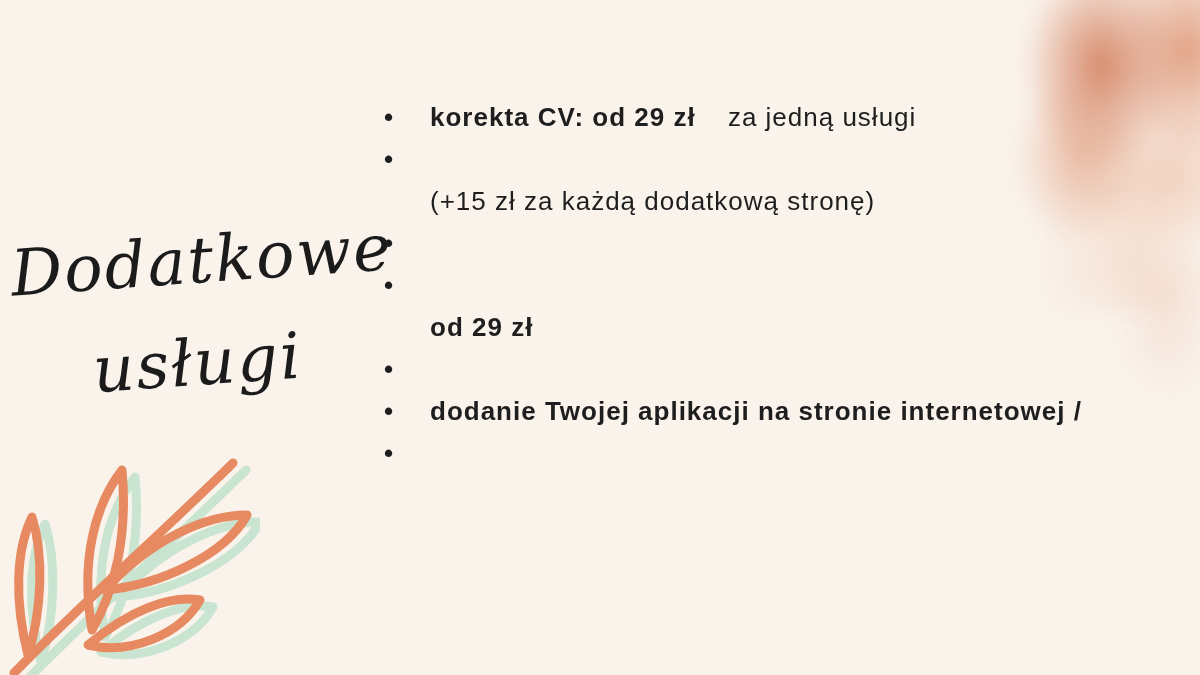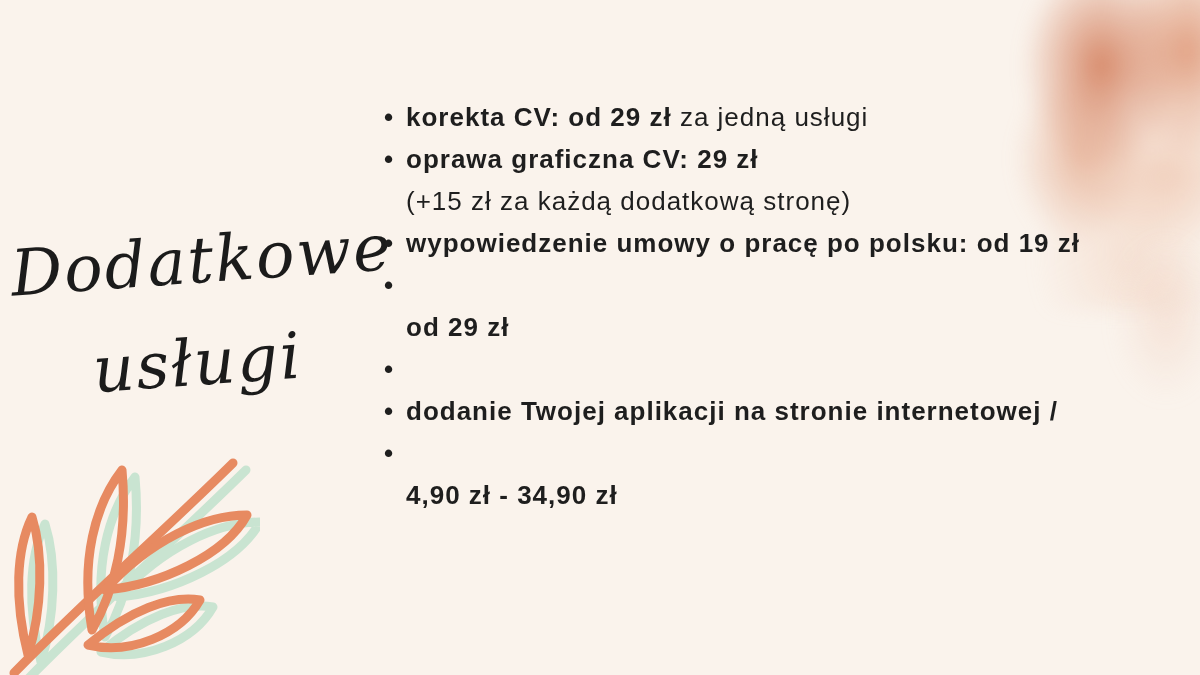--- a/index.html
+++ b/index.html
@@ -64,21 +64,21 @@
     line-height:42px;
     font-size:26px;
     letter-spacing:1px;
     white-space:nowrap;
   }
   .line .bullet{
     position:absolute;
     left:0;top:0;
     font-weight:bold;
   }
-  .seg{font-weight:normal;}
+  .seg{font-weight:normal;margin-left:24px;}
   .seg.bold{font-weight:bold;}
 </style>
 </head>
 <body>
 
 <div class="canvas" style="background: rgb(250, 243, 236); color: rgb(30, 30, 30);">
 
   <div class="watercolor"></div>
   <div class="watercolor-tail"></div>
 
@@ -101,24 +101,23 @@
     </g>
   </svg>
 
   <div class="title" style="color: rgb(27, 27, 27);">
     <span class="title-line">Dodatkowe</span>
     <span class="title-line">usługi</span>
   </div>
 
   <div class="services">
       <div class="line"><span class="bullet">•</span><span class="seg bold">korekta CV: od 29 zł</span><span class="seg"> za jedną usługi</span></div>
-      <div class="line"><span class="bullet">•</span><span class="seg bold">oprawa graficzna CV: 29 zł</span></div>
+      <div class="line"><span class="bullet">•</span></div>
       <div class="line cont"><span class="seg">(+15 zł za każdą dodatkową stronę)</span></div>
-      <div class="line"><span class="bullet">•</span><span class="seg bold">wypowiedzenie umowy o pracę po polsku: od 19 zł</span></div>
+      <div class="line"><span class="bullet">•</span></div>
       <div class="line"><span class="bullet">•</span></div>
       <div class="line cont"><span class="seg bold">od 29 zł</span></div>
       <div class="line"><span class="bullet">•</span></div>
       <div class="line"><span class="bullet">•</span><span class="seg bold">dodanie Twojej aplikacji na stronie internetowej /</span></div>
       <div class="line"><span class="bullet">•</span></div>
-      <div class="line cont"><span class="seg bold">4,90 zł - 34,90 zł</span></div>
     </div>
 
 </div>
 
 </body></html>

